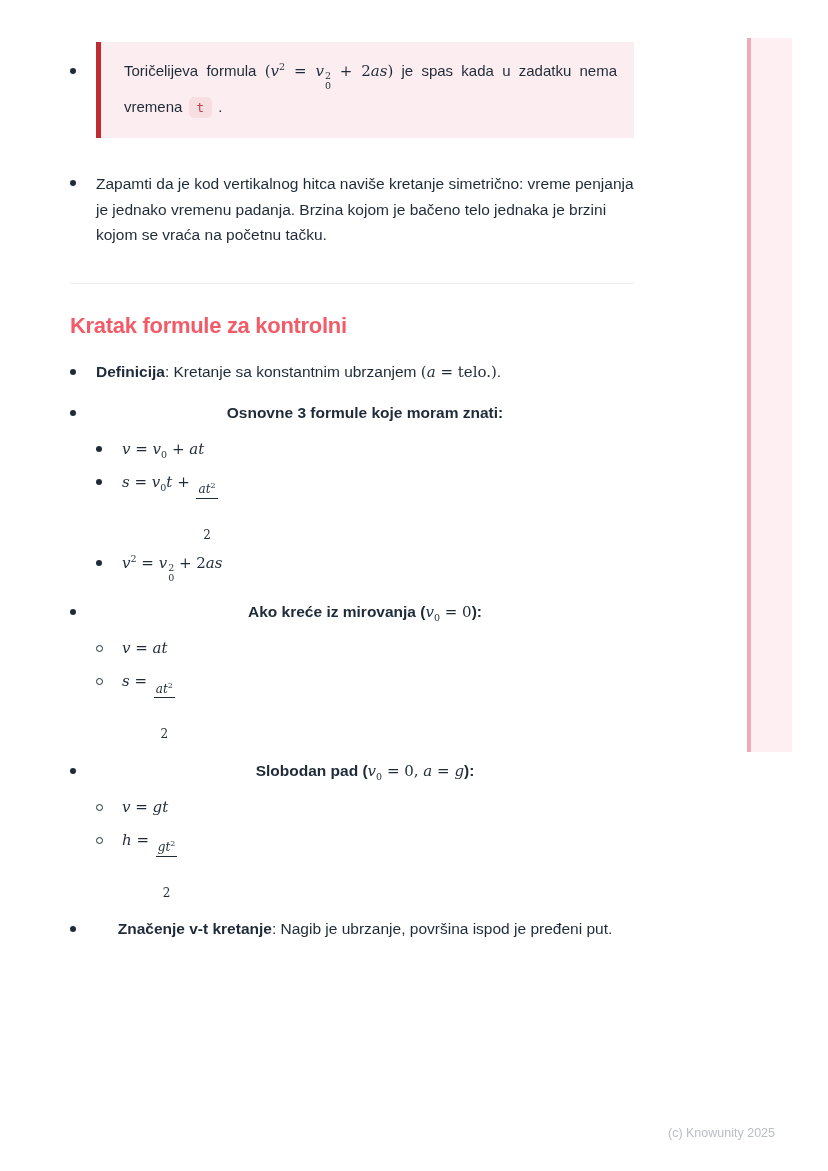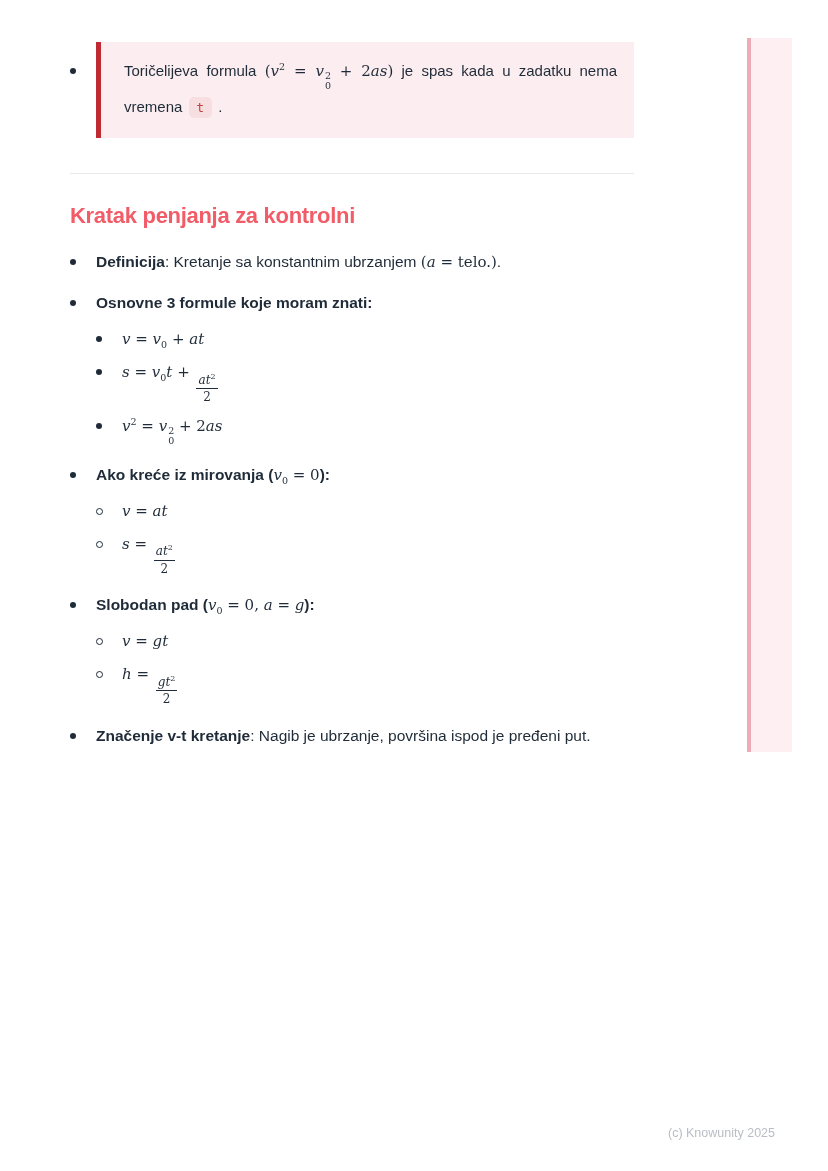--- a/index.html
+++ b/index.html
@@ -40,40 +40,40 @@
   .note-row{margin-top:33px;}
   hr{border:none;border-top:1px solid var(--divider);margin:35px 0 0 0;}
   h2{
     margin:29px 0 0 0;font-size:22px;font-weight:700;color:var(--accent-red);
     letter-spacing:-0.3px;
   }
   .list{margin-top:21px;}
   .li{margin-bottom:12px;}
   .li .li-text{font-size:15.5px;line-height:24px;flex:1;padding-top:0;}
   .li.indent1{margin-left:26px;margin-bottom:9px;}
-  .li.gap-top{margin-top:17px;}
+  .li.gap-top{margin-top:17px;text-align:center;}
   b{font-weight:700;}
   .code-badge{
     font-family:"DejaVu Sans Mono",monospace;font-size:12.5px;
     background:var(--code-bg);color:var(--code-text);
     padding:3px 8px;border-radius:5px;margin:0 2px;
   }
   
   .math{font-family:"DejaVu Serif",serif;font-size:15px;white-space:nowrap;}
   .math .mi{font-style:italic;}
   .math .mo,.math .mn{font-style:normal;}
   .math sup{font-size:9.5px;font-style:normal;vertical-align:super;line-height:0;}
   .math sub{font-size:9.5px;font-style:normal;vertical-align:sub;line-height:0;}
   .math .ss{
     display:inline-flex;flex-direction:column;align-items:flex-start;
     font-size:9.5px;line-height:1.05;vertical-align:-0.35em;font-style:normal;margin-left:1px;
   }
   .frac{
     display:inline-flex;flex-direction:column;text-align:center;
-    vertical-align:-0.55em;font-size:12px;line-height:1.2;margin:0 2px;
+    vertical-align:-0.55em;font-size:12px;line-height:1.2;margin:0 2px;gap:28px;
   }
   .frac sup{font-size:8px;}
   .frac .fnum{border-bottom:1px solid var(--text);padding:0 2px 1px 2px;}
   .frac .fden{padding-top:1px;}
   .footer{
     position:absolute;top:1126px;right:53px;font-size:12.5px;color:var(--footer-gray);
   }
 </style>
 </head>
 <body>
@@ -85,24 +85,28 @@
   <div class="row">
     <span class="bullet disc callout-bullet"></span>
     <div class="callout">
       <p>Toričelijeva formula <span class="math"><span class="mo">(</span><span class="mi">v</span><sup>2</sup><span class="mo"> = </span><span class="mi">v</span><span class="ss">
               <span>2</span>
               <span>0</span>
             </span><span class="mo"> + </span><span class="mn">2</span><span class="mi">as</span><span class="mo">)</span></span> je spas kada u zadatku nema vremena <code class="code-badge">t</code> .</p>
     </div>
   </div>
 
+  <div class="row note-row">
+    <span class="bullet disc"></span>
+    <p class="note-text">Zapamti da je kod vertikalnog hitca naviše kretanje simetrično: vreme penjanja je jednako vremenu padanja. Brzina kojom je bačeno telo jednaka je brzini kojom se vraća na početnu tačku.</p>
+  </div>
 
   <hr>
 
-  <h2>Kratak penjanja za kontrolni</h2>
+  <h2>Kratak formule za kontrolni</h2>
 
   <div class="list">
 
     <div class="row li indent0">
       <span class="bullet disc"></span>
       <span class="li-text"><b>Definicija</b>: Kretanje sa konstantnim ubrzanjem <span class="math"><span class="mo">(</span><span class="mi">a</span><span class="mo"> = </span><span class="mo">telo.</span><span class="mo">)</span></span>.</span>
     </div>
 
     <div class="row li indent0 gap-top">
       <span class="bullet disc"></span>

